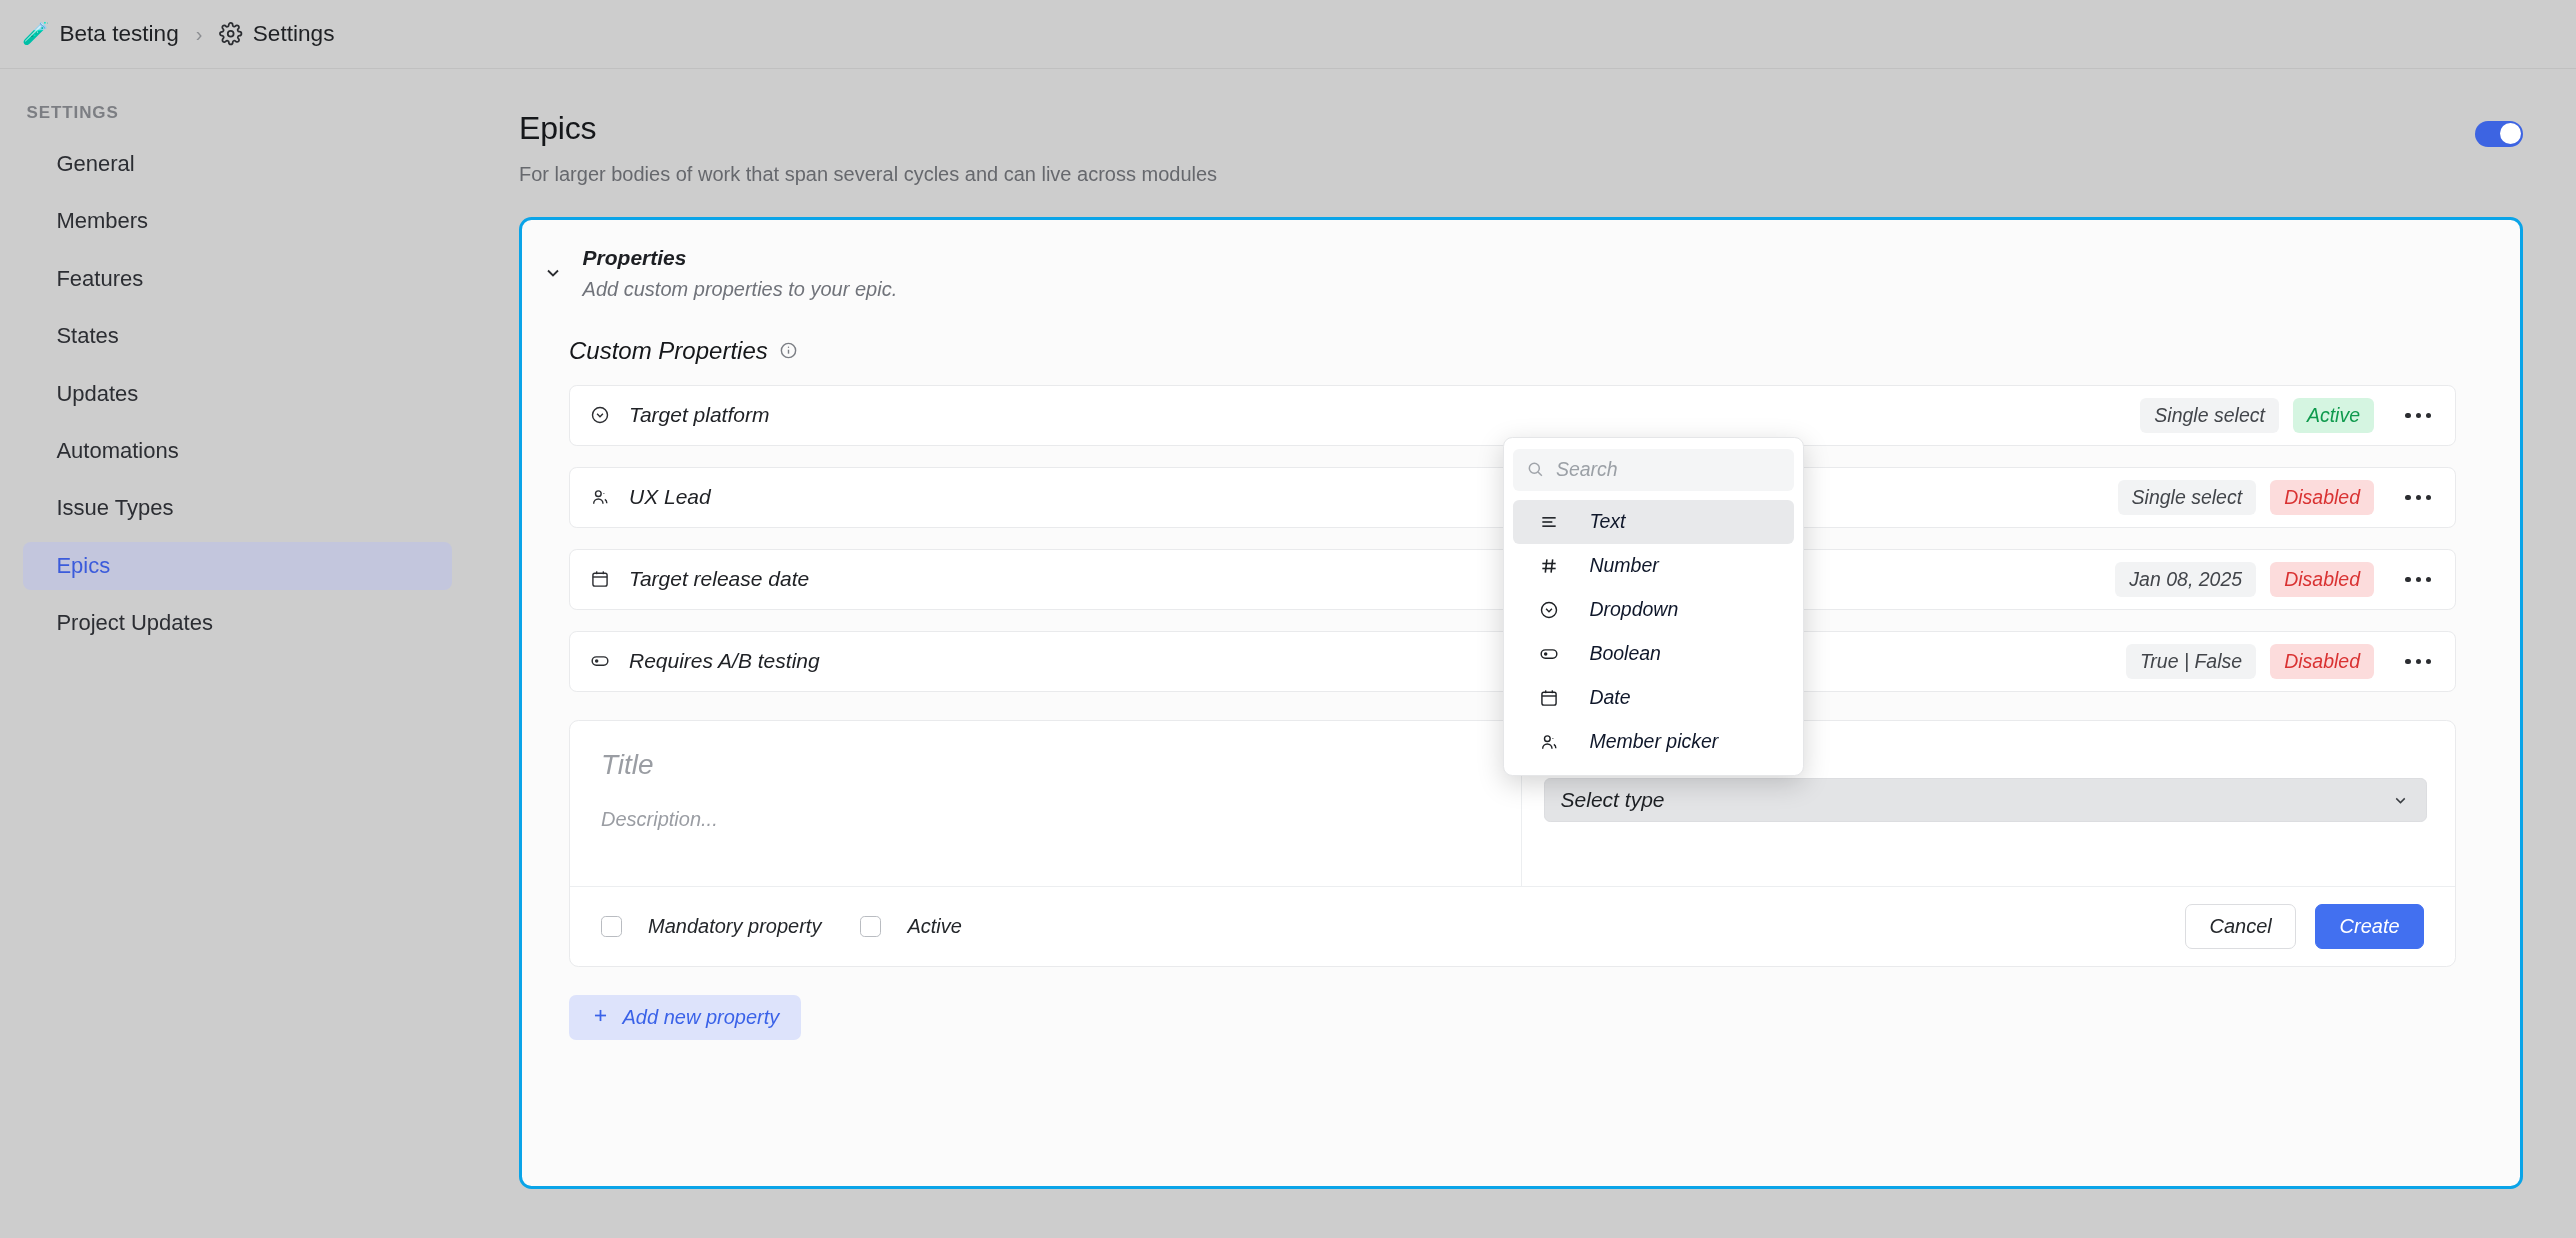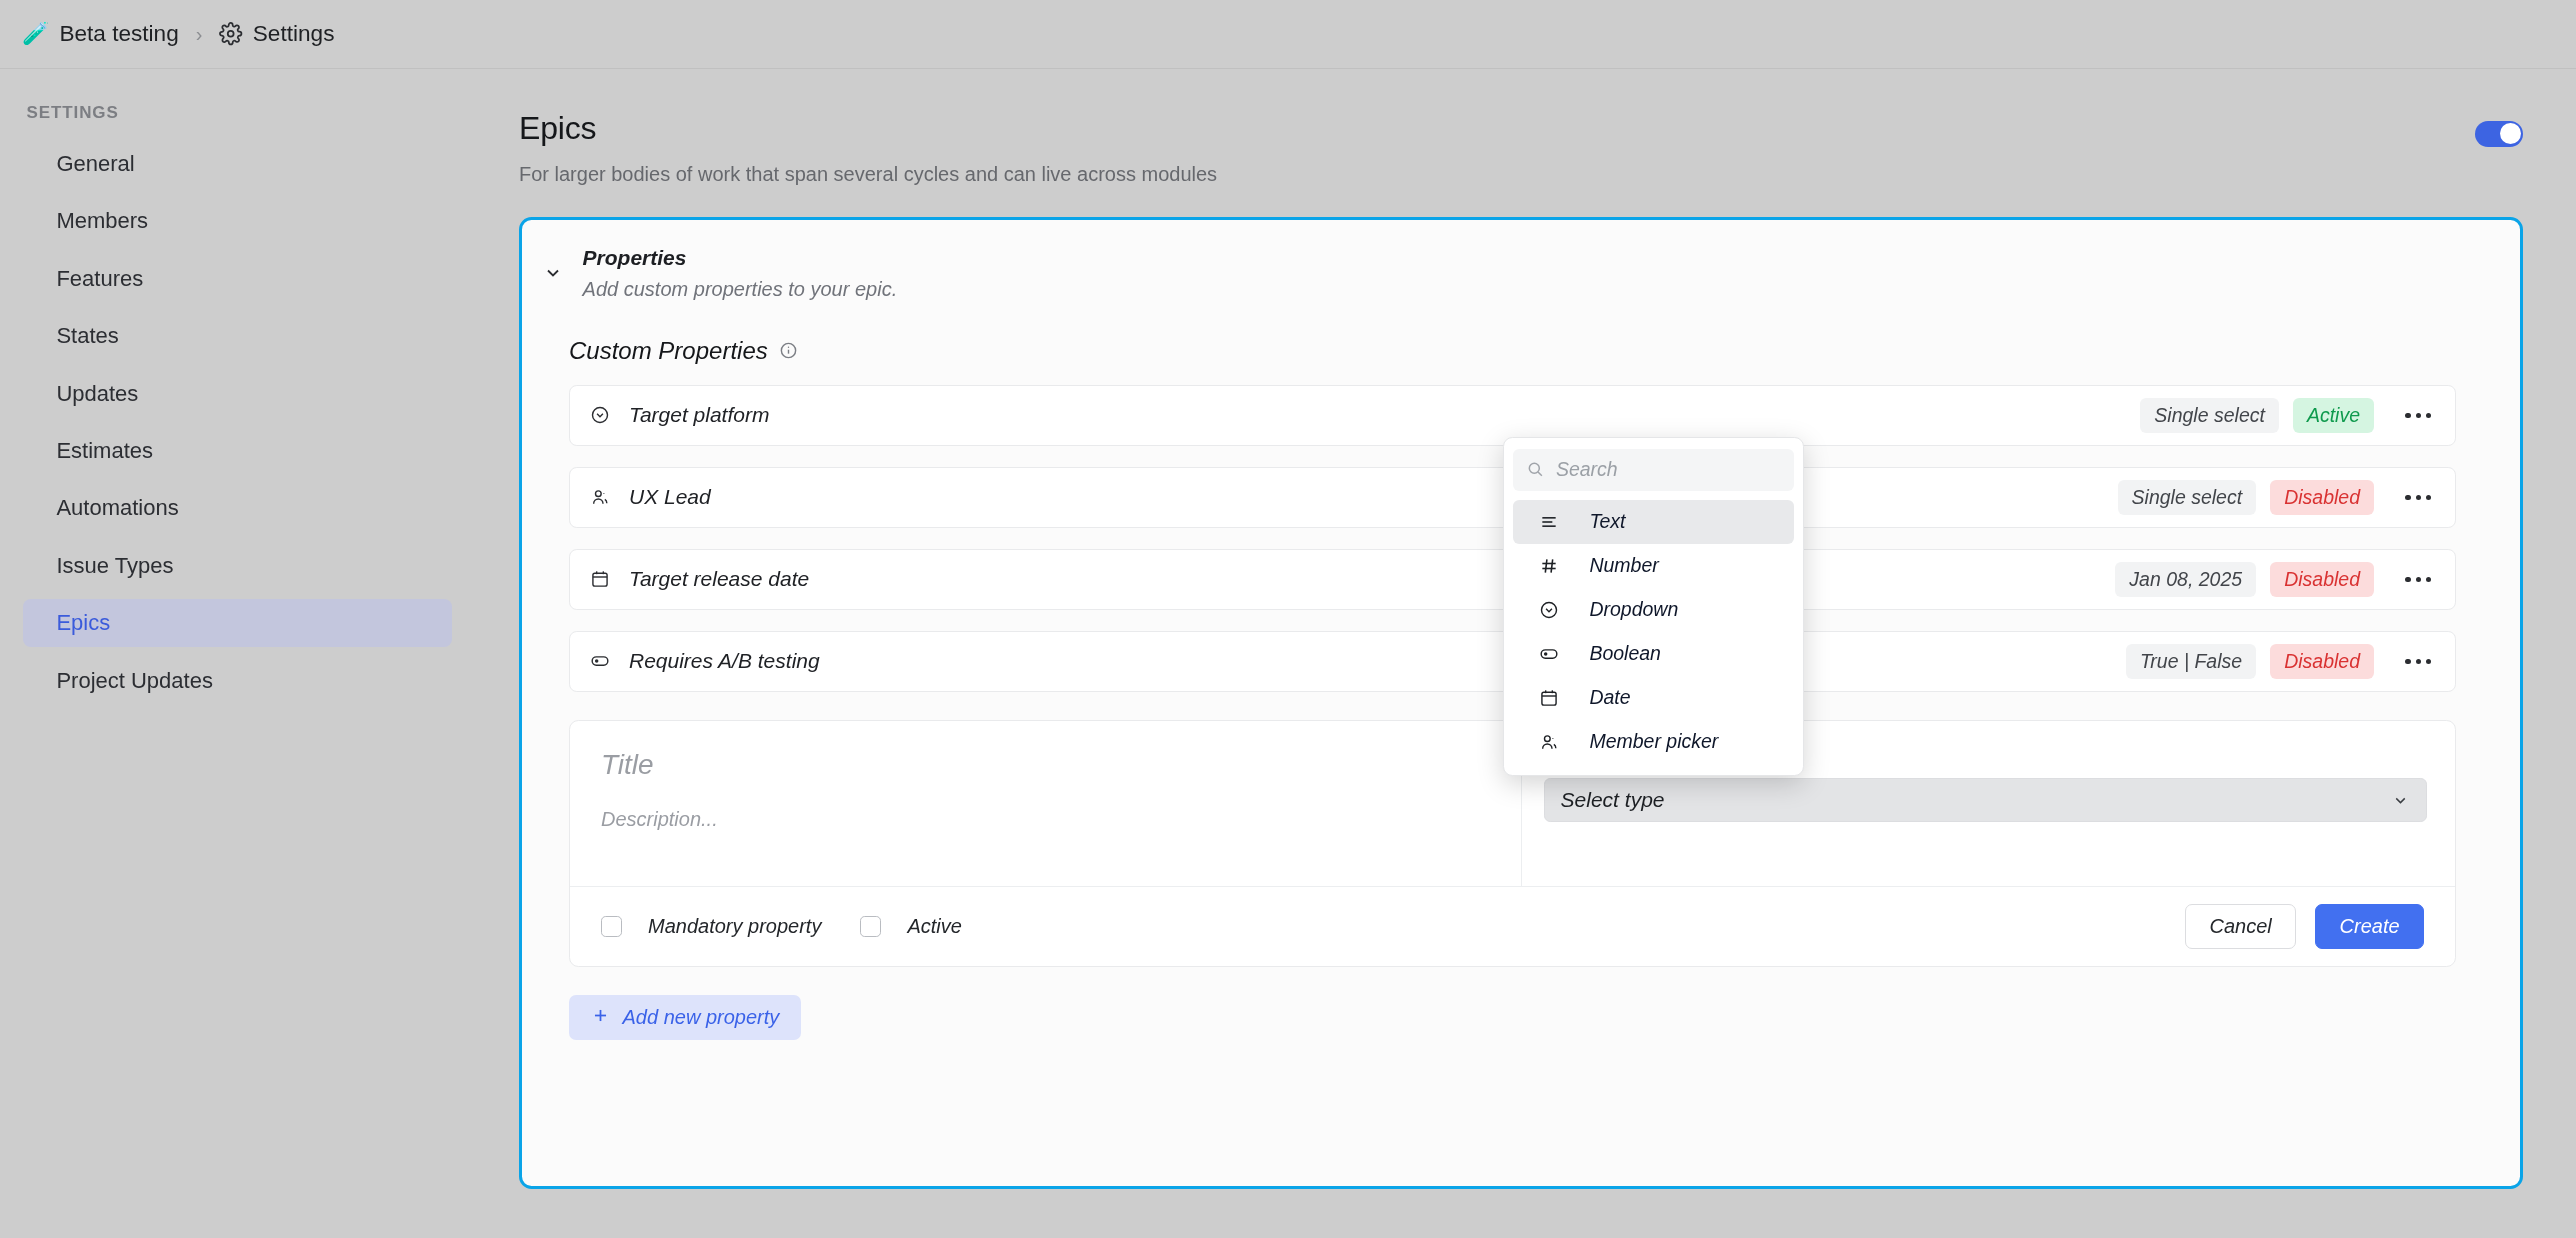--- a/index.html
+++ b/index.html
@@ -211,23 +211,20 @@
     <div class="side-item">
       <span>Features</span>
       </div>
     <div class="side-item">
       <span>States</span>
       </div>
     <div class="side-item">
       <span>Updates</span>
       </div>
     <div class="side-item">
-      <span>Estimates</span>
-      </div>
-    <div class="side-item">
       <span>Automations</span>
       </div>
     <div class="side-item">
       <span>Issue Types</span>
       </div>
     <div class="side-item active">
       <span>Epics</span>
       </div>
     <div class="side-item">
       <span>Project Updates</span>

